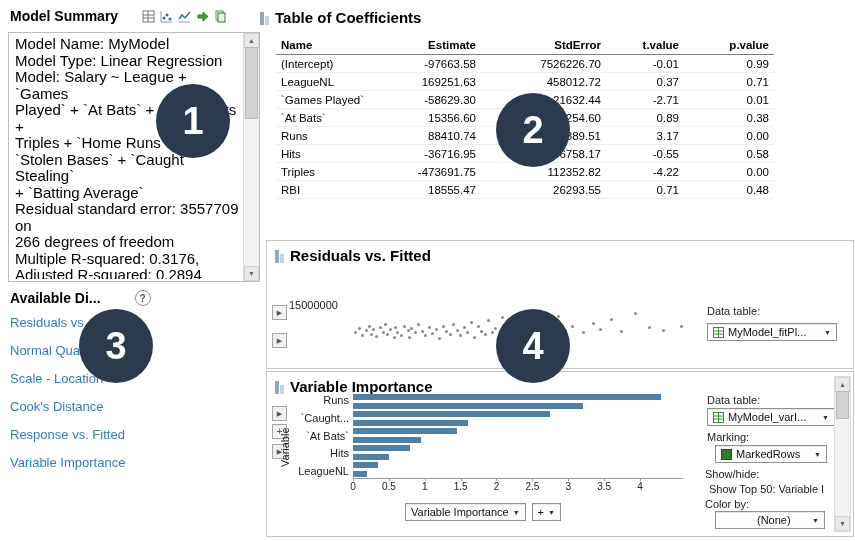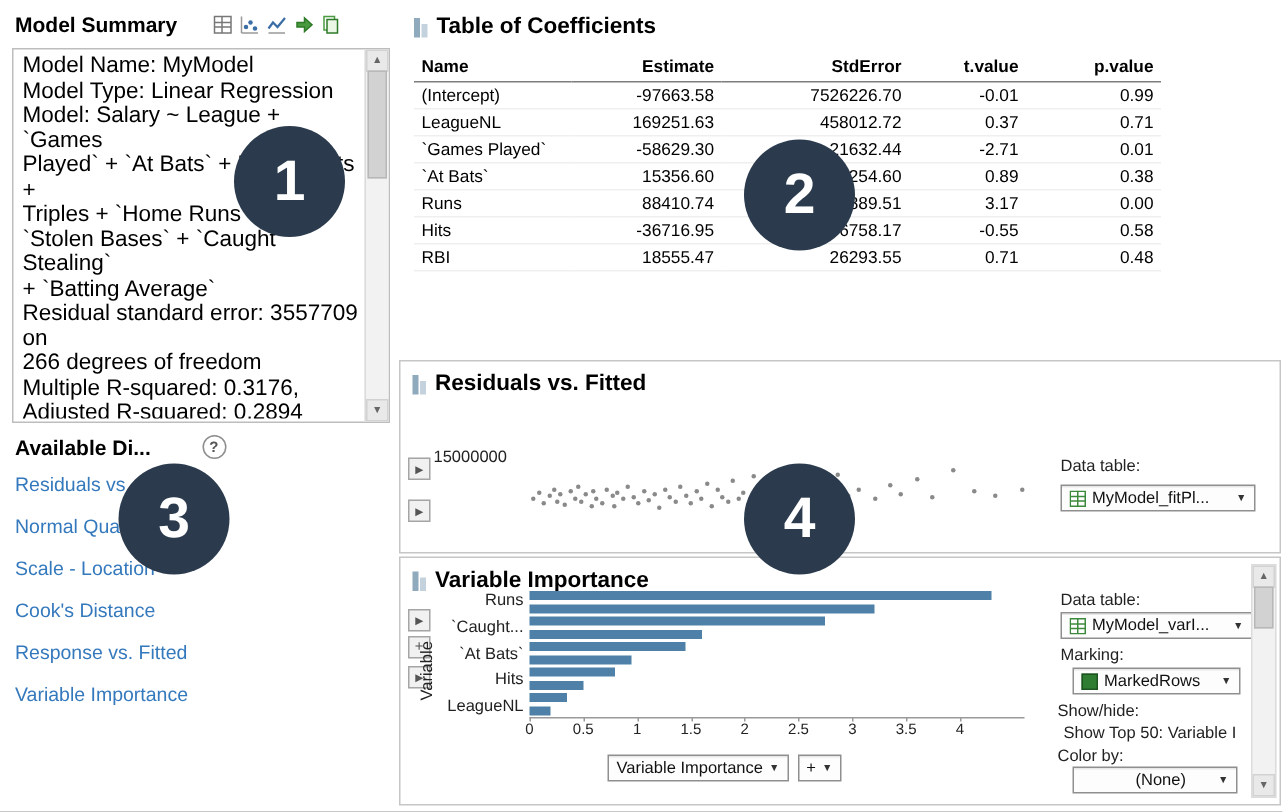--- a/index.html
+++ b/index.html
@@ -155,21 +155,21 @@
   </div>
   <div class="diag-links" id="diag-links">
       <div class="diag-link">Residuals vs. Fitted</div>
       <div class="diag-link">Normal Quantile</div>
       <div class="diag-link">Scale - Location</div>
       <div class="diag-link">Cook's Distance</div>
       <div class="diag-link">Response vs. Fitted</div>
       <div class="diag-link">Variable Importance</div>
     </div>
 
-  <div class="section-title" style="left:276px;top:9px;align-items:flex-end;">
+  <div class="section-title" style="left:260px;top:9px;align-items:flex-end;">
     <span class="title-icon">
         <i class="b1"></i>
         <i class="b2"></i>
       </span>
     <span>Table of Coefficients</span>
   </div>
   <div class="coef-wrap">
     <table class="coef">
       <thead>
           <tr id="coef-head">
@@ -215,20 +215,27 @@
             <td class="num">27889.51</td>
             <td class="num">3.17</td>
             <td class="num">0.00</td>
           </tr>
           <tr>
             <td class="">Hits</td>
             <td class="num">-36716.95</td>
             <td class="num">66758.17</td>
             <td class="num">-0.55</td>
             <td class="num">0.58</td>
+          </tr>
+          <tr>
+            <td class="">Triples</td>
+            <td class="num">-473691.75</td>
+            <td class="num">112352.82</td>
+            <td class="num">-4.22</td>
+            <td class="num">0.00</td>
           </tr>
           <tr>
             <td class="">RBI</td>
             <td class="num">18555.47</td>
             <td class="num">26293.55</td>
             <td class="num">0.71</td>
             <td class="num">0.48</td>
           </tr>
         </tbody>
     </table>

